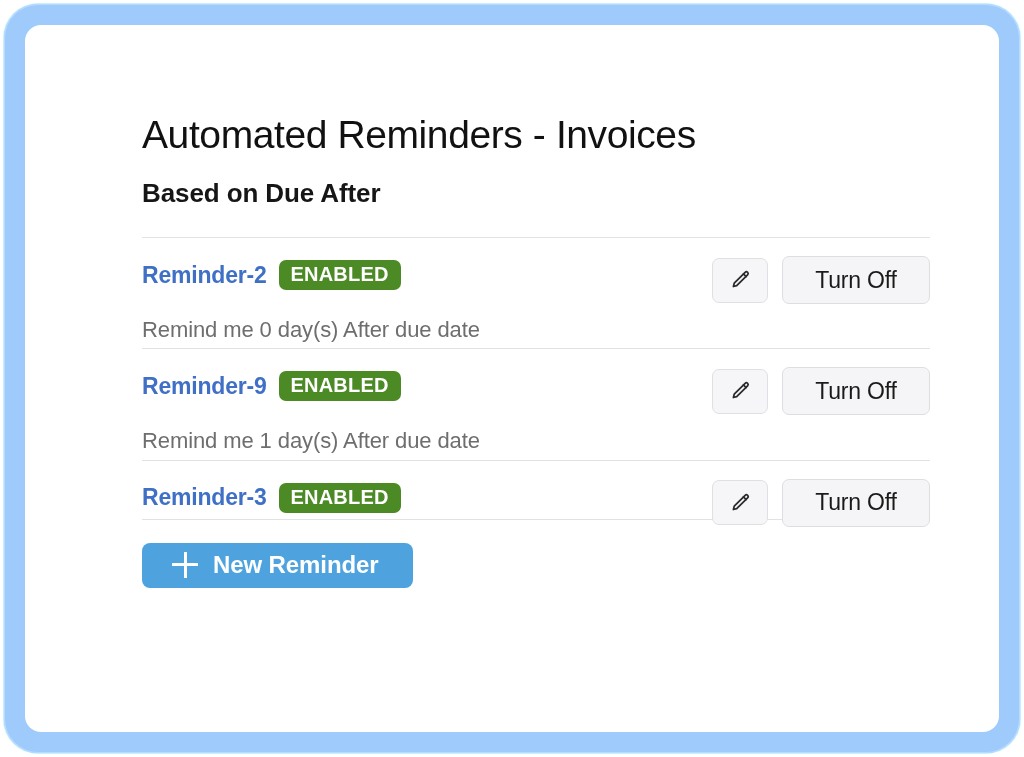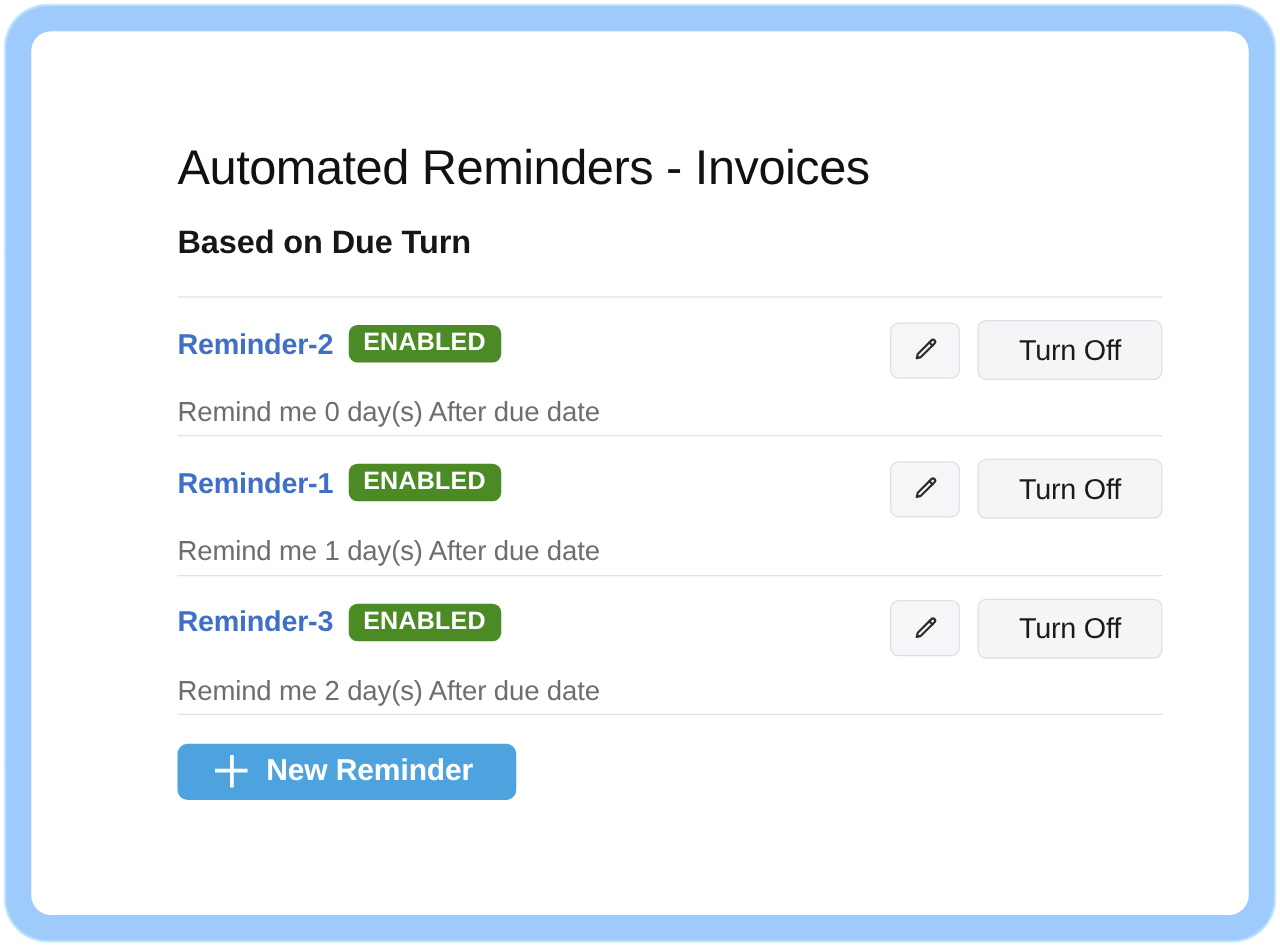--- a/index.html
+++ b/index.html
@@ -207,21 +207,21 @@
 </head>
 <body>
 
 <div class="frame">
   <div class="frame-inner">
 
     <div class="card">
 
       <h1 class="page-title">Automated Reminders - Invoices</h1>
 
-      <h2 class="section-subtitle">Based on Due Turn</h2>
+      <h2 class="section-subtitle">Based on Due After</h2>
 
       <div class="divider top"></div>
 
       <div class="reminder-row">
         <div class="row-head">
           <a class="reminder-name">Reminder-2</a>
           <span class="status-badge">ENABLED</span>
         </div>
         <div class="reminder-desc">Remind me 0 day(s) After due date</div>
         <div class="row-actions">
@@ -234,21 +234,21 @@
             </span>
           </button>
           <button class="turnoff-btn">Turn Off</button>
         </div>
       </div>
 
       <div class="divider"></div>
 
       <div class="reminder-row">
         <div class="row-head">
-          <a class="reminder-name">Reminder-1</a>
+          <a class="reminder-name">Reminder-9</a>
           <span class="status-badge">ENABLED</span>
         </div>
         <div class="reminder-desc">Remind me 1 day(s) After due date</div>
         <div class="row-actions">
           <button class="icon-btn">
             <span>
               <svg width="22" height="22" viewBox="0 0 24 24" fill="none" stroke="#2b2b2b" stroke-width="1.9" stroke-linecap="round" stroke-linejoin="round">
                 <path d="M17.6 3.6a1.9 1.9 0 0 1 2.7 2.7L8.4 18.2l-3.6.9.9-3.6z"></path>
                 <path d="M15.8 5.4l2.8 2.8"></path>
               </svg>
@@ -258,21 +258,20 @@
         </div>
       </div>
 
       <div class="divider"></div>
 
       <div class="reminder-row">
         <div class="row-head">
           <a class="reminder-name">Reminder-3</a>
           <span class="status-badge">ENABLED</span>
         </div>
-        <div class="reminder-desc">Remind me 2 day(s) After due date</div>
         <div class="row-actions">
           <button class="icon-btn">
             <span>
               <svg width="22" height="22" viewBox="0 0 24 24" fill="none" stroke="#2b2b2b" stroke-width="1.9" stroke-linecap="round" stroke-linejoin="round">
                 <path d="M17.6 3.6a1.9 1.9 0 0 1 2.7 2.7L8.4 18.2l-3.6.9.9-3.6z"></path>
                 <path d="M15.8 5.4l2.8 2.8"></path>
               </svg>
             </span>
           </button>
           <button class="turnoff-btn">Turn Off</button>

